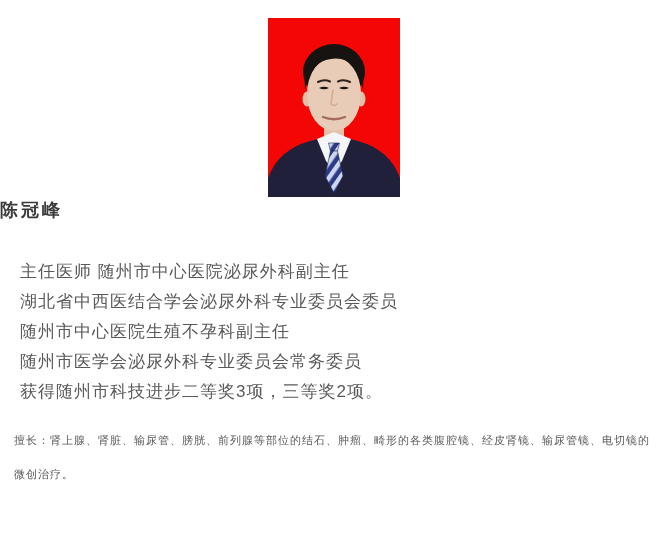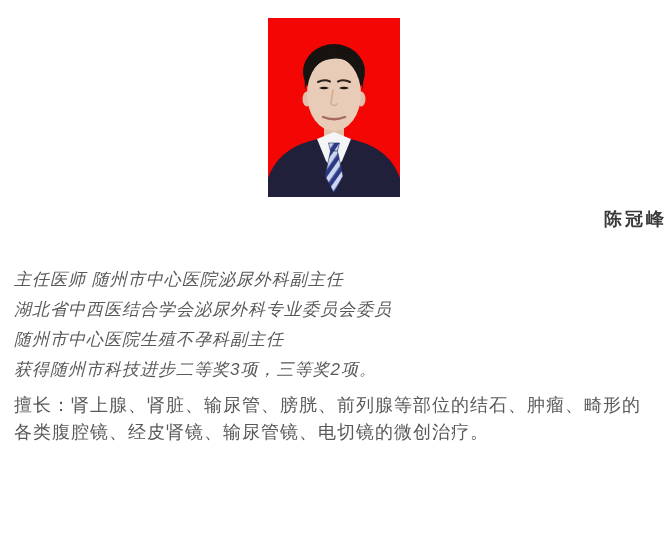--- a/index.html
+++ b/index.html
@@ -20,43 +20,43 @@
     height: 179px;
     margin: 18px auto 0 auto;
     display: block;
   }
   .photo-frame svg {
     display: block;
     width: 132px;
     height: 179px;
   }
   .person-name {
-    text-align: right;
+    text-align: left;
     font-size: 18px;
     font-weight: bold;
     color: var(--name-color, #3a3a3a);
     letter-spacing: 3px;
-    margin-top: 12px;
+    margin-top: 4px;
     line-height: 20px;
+    font-family: Liberation Mono, monospace;
   }
   .credentials {
-    margin: 36px 14px 0 14px;
+    margin: 36px 14px 0 20px;
     font-size: 17px;
     line-height: 30px;
     color: var(--text-color, #595959);
     letter-spacing: 1px;
-    font-style: italic;
   }
   .cred-line {
     white-space: nowrap;
   }
   .specialty {
-    margin: 7px 13px 0 14px;
-    font-size: 18px;
-    line-height: 27px;
+    margin: 16px 13px 0 14px;
+    font-size: 11px;
+    line-height: 34px;
     color: var(--text-color, #595959);
     letter-spacing: 1px;
     max-width: 641px;
   }
 </style>
 </head>
 <body>
 
 <div class="page">
 
@@ -101,18 +101,19 @@
       <path d="M62.5,133 L69.5,133 L75,158 L66,175 L57,158 Z" fill="url(#tieStripes)" stroke="#1e2a5e" stroke-width="0.6"></path>
     </svg>
   </div>
 
   <div class="person-name">陈冠峰</div>
 
   <div class="credentials">
       <div class="cred-line">主任医师 随州市中心医院泌尿外科副主任</div>
       <div class="cred-line">湖北省中西医结合学会泌尿外科专业委员会委员</div>
       <div class="cred-line">随州市中心医院生殖不孕科副主任</div>
+      <div class="cred-line">随州市医学会泌尿外科专业委员会常务委员</div>
       <div class="cred-line">获得随州市科技进步二等奖3项，三等奖2项。</div>
     </div>
 
   <p class="specialty">擅长：肾上腺、肾脏、输尿管、膀胱、前列腺等部位的结石、肿瘤、畸形的各类腹腔镜、经皮肾镜、输尿管镜、电切镜的微创治疗。</p>
 
 </div>
 
 </body></html>

